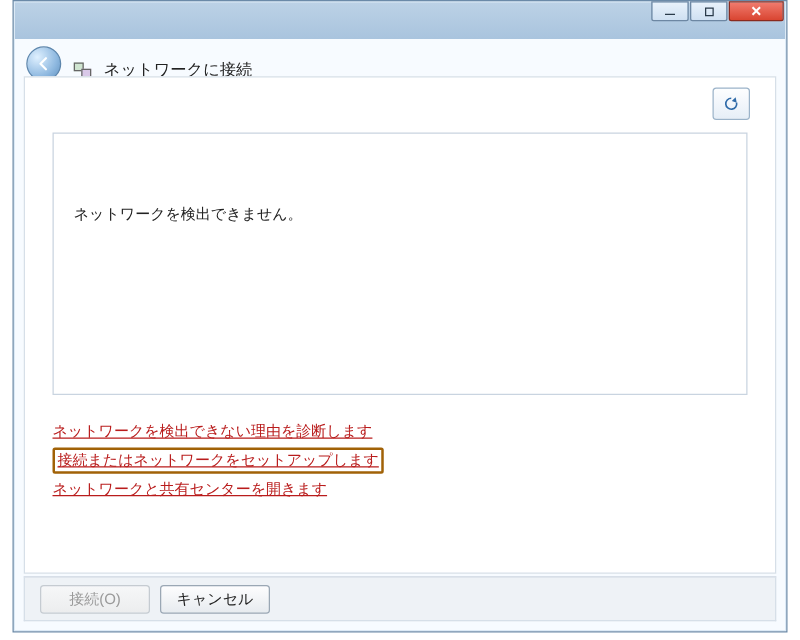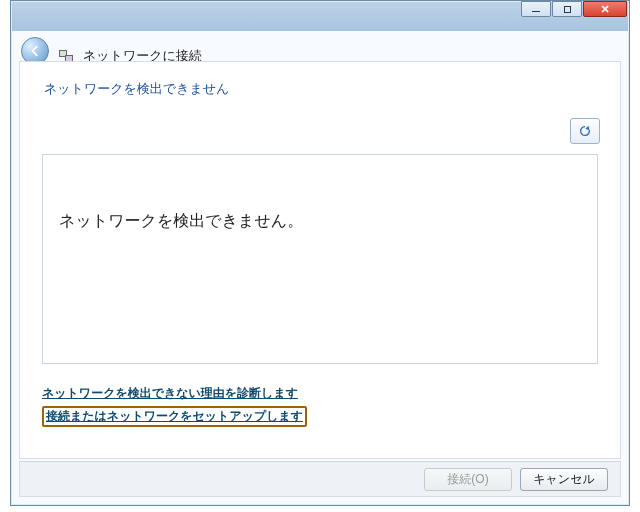--- a/index.html
+++ b/index.html
@@ -113,56 +113,55 @@
     margin: 4px 22px 8px;
     height: 210px;
     border:1px solid #c9d4e0;
     background:#fff;
     padding: 16px;
     position: relative;
   }
   .panel-text {
     margin-top: 40px;
     color:#222;
-    font-size:16px;
+    font-size:12px;
   }
   .panel-link {
     display:block;
     margin-top:22px;
     color:#1a4e9a;
     text-decoration:underline;
     font-size:12px;
     width:fit-content;
   }
   .links-block {
     padding: 10px 22px;
     line-height: 1.9;
   }
   .link {
-    color:#0c4a6e;
+    color:#b91c1c;
     text-decoration:underline;
     font-size:12px;
     display:inline-block;
-    font-weight:bold;
   }
   .link.highlighted {
     border: 2px solid #a16207;
     border-radius:2px;
     padding: 0 2px;
     line-height:1.4;
   }
   .footer {
     position:absolute;
     left:8px; right:8px; bottom:8px;
     height:36px;
     background:#eef2f6;
     border:1px solid #d6dfe8;
     border-top:1px solid #cfd8e2;
     display:flex;
-    justify-content:flex-end;
+    justify-content:flex-start;
     align-items:center;
     padding: 0 12px;
     gap:8px;
   }
   .btn {
     min-width: 88px;
     height: 23px;
     border:1px solid #9aa7b4;
     border-radius:3px;
     background:linear-gradient(#fdfdfe,#e7ebef);
@@ -200,38 +199,38 @@
       </svg>
     </div>
     <div class="app-icon">
       <div class="ic"></div>
     </div>
     <div class="title-text">ネットワークに接続</div>
   </div>
 
   <div class="client">
 
-    <div class="heading">ネットワークを検出できません</div>
 
     <div class="refresh-row">
       <div class="refresh-btn">
         <svg viewBox="0 0 16 16">
           <path d="M8 3 a5 5 0 1 0 4.9 4" stroke="#2f6aa8" stroke-width="1.5" fill="none"></path>
           <path d="M12 2 L13 7 L8.5 5.5 Z" fill="#2f6aa8"></path>
         </svg>
       </div>
     </div>
 
     <div class="panel">
       <div class="panel-text">ネットワークを検出できません。</div>
     </div>
 
     <div class="links-block">
       <a class="link" href="#">ネットワークを検出できない理由を診断します</a><br>
       <a class="link highlighted" href="#">接続またはネットワークをセットアップします</a><br>
+      <a class="link" href="#">ネットワークと共有センターを開きます</a>
     </div>
 
   </div>
 
   <div class="footer">
     <button class="btn" disabled="">接続(O)</button>
     <button class="btn">キャンセル</button>
   </div>
 
 </div>

